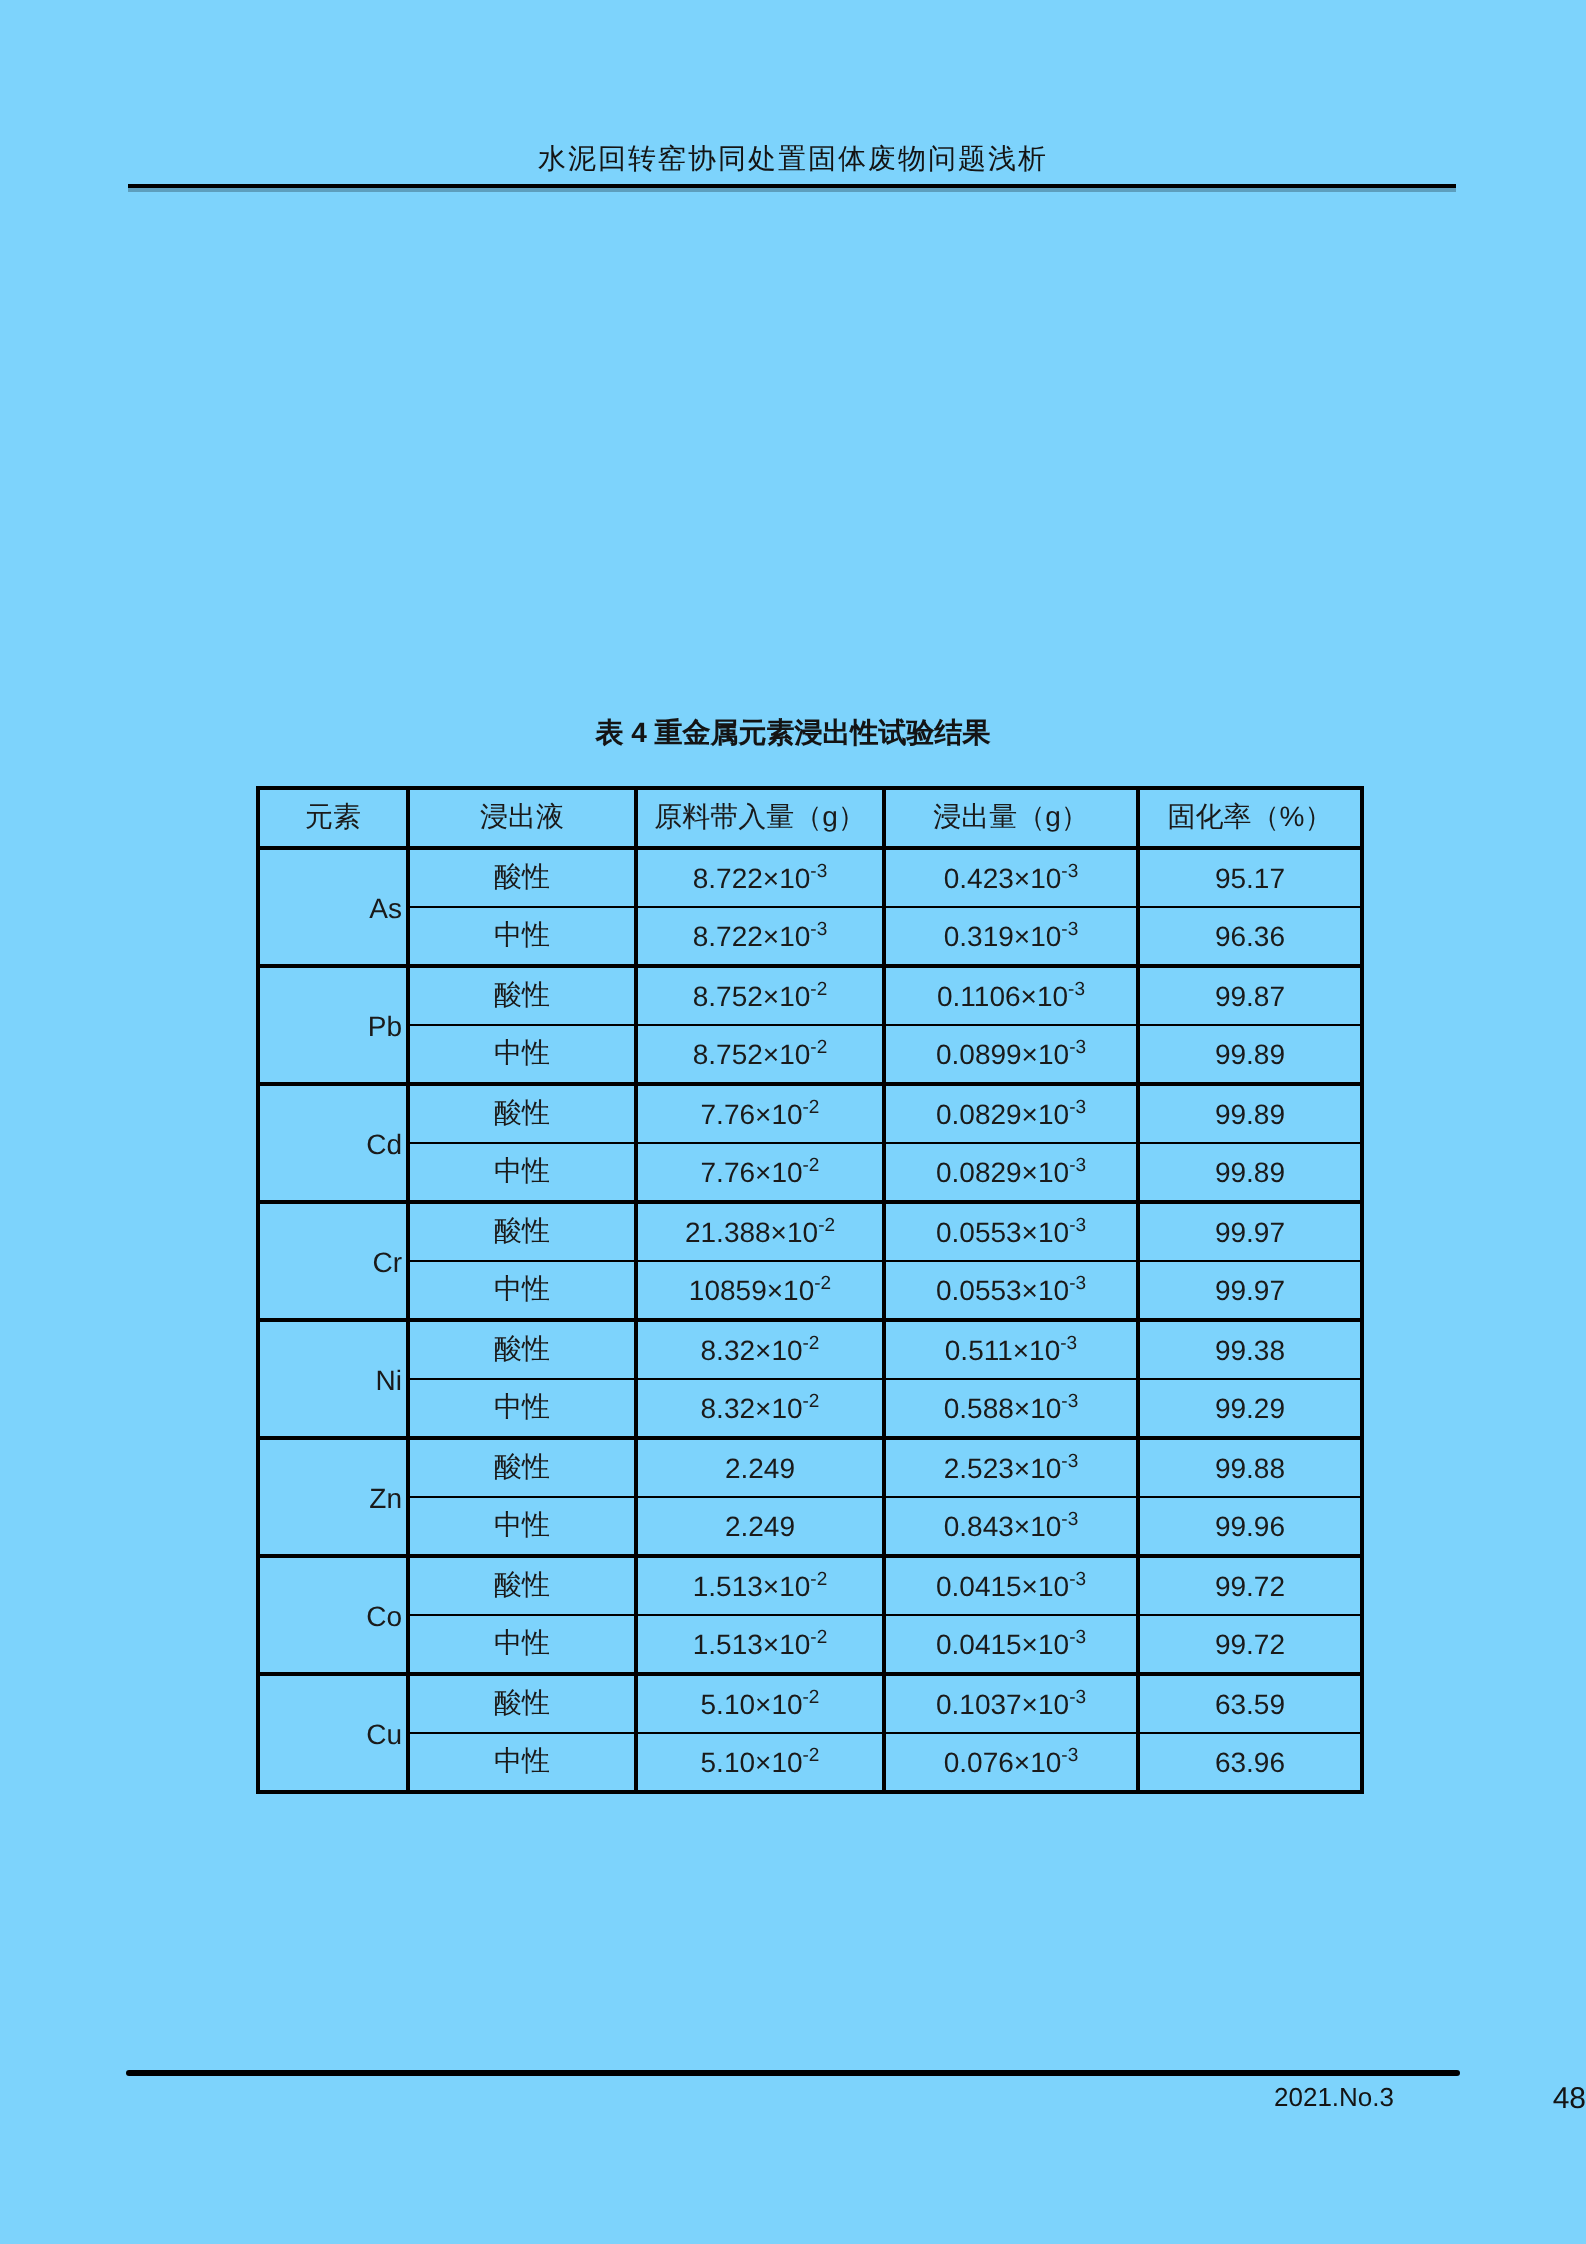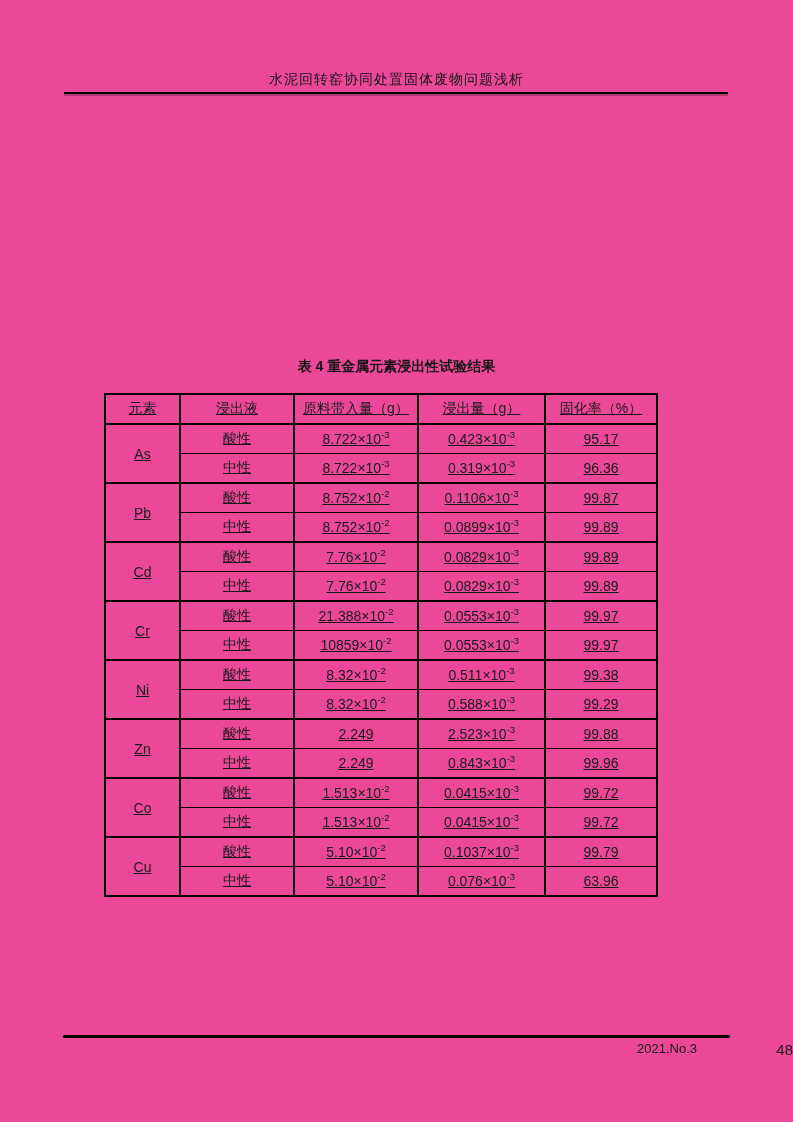--- a/index.html
+++ b/index.html
@@ -1,20 +1,20 @@
 <!DOCTYPE html>
 <html lang="zh"><head>
 <meta charset="utf-8">
 <style>
   html,body { margin:0; padding:0; background:#e8e8e8; }
   .page {
     position:relative;
     width:793px; height:1122px;
     margin:0 auto;
-    background:#ec4899;
+    background:#7dd3fc;
     color:#141414;
     font-family:"Liberation Serif", serif;
     overflow:hidden;
   }
   
   .running-head {
     position:absolute; top:71px; left:63px; right:63px;
     text-align:center; font-size:14px; letter-spacing:1px;
   }
   .head-rule {
@@ -37,41 +37,40 @@
   .para-1 { top:138px; }
   .para-2 { top:879px; }
   
   .table-caption {
     position:absolute; top:358px; left:0; width:100%;
     text-align:center; font-weight:bold; font-size:14px;
     font-family:"Liberation Sans", sans-serif;
   }
   
   .data-table {
-    position:absolute; top:393px; left:104px;
+    position:absolute; top:393px; left:128px;
     border-collapse:collapse;
     font-family:"Liberation Sans", sans-serif;
     font-size:14px; color:#1a1a1a;
     table-layout:fixed;
-    text-decoration:underline;
   }
   .data-table col.c-element { width:75px; }
   .data-table col.c-liquid  { width:114px; }
   .data-table col.c-input   { width:124px; }
   .data-table col.c-leach   { width:127px; }
   .data-table col.c-rate    { width:112px; }
   .data-table th, .data-table td {
     border:2px solid #000;
     height:28px; padding:0 2px;
     text-align:center; vertical-align:middle;
     font-weight:normal;
   }
   .data-table tr.acid td.sub { border-bottom-width:1px; }
   .data-table tr.neutral td  { border-top-width:1px; }
-  .data-table td.element     { border:2px solid #000; }
+  .data-table td.element     { border:2px solid #000;text-align:right; }
   .data-table sup { font-size:9.5px; vertical-align:super; line-height:0; }
   
   .foot-rule {
     position:absolute; top:1035px; left:63px; width:667px;
     height:3px; background:#000; border-radius:2px;
   }
   .page-number {
     position:absolute; top:1041px; left:0; width:100%;
     text-align:right; font-size:15px;
     font-family:"Liberation Sans", sans-serif;
@@ -208,21 +207,21 @@
         <td><span>1.513×10</span><sup>-2</sup></td>
         <td><span>0.0415×10</span><sup>-3</sup></td>
         <td>99.72</td>
       </tr>
 
       <tr class="acid">
         <td class="element" rowspan="2">Cu</td>
         <td class="sub">酸性</td>
         <td class="sub"><span>5.10×10</span><sup>-2</sup></td>
         <td class="sub"><span>0.1037×10</span><sup>-3</sup></td>
-        <td class="sub">99.79</td>
+        <td class="sub">63.59</td>
       </tr>
       <tr class="neutral">
         <td>中性</td>
         <td><span>5.10×10</span><sup>-2</sup></td>
         <td><span>0.076×10</span><sup>-3</sup></td>
         <td>63.96</td>
       </tr>
     </tbody>
   </table>
 

